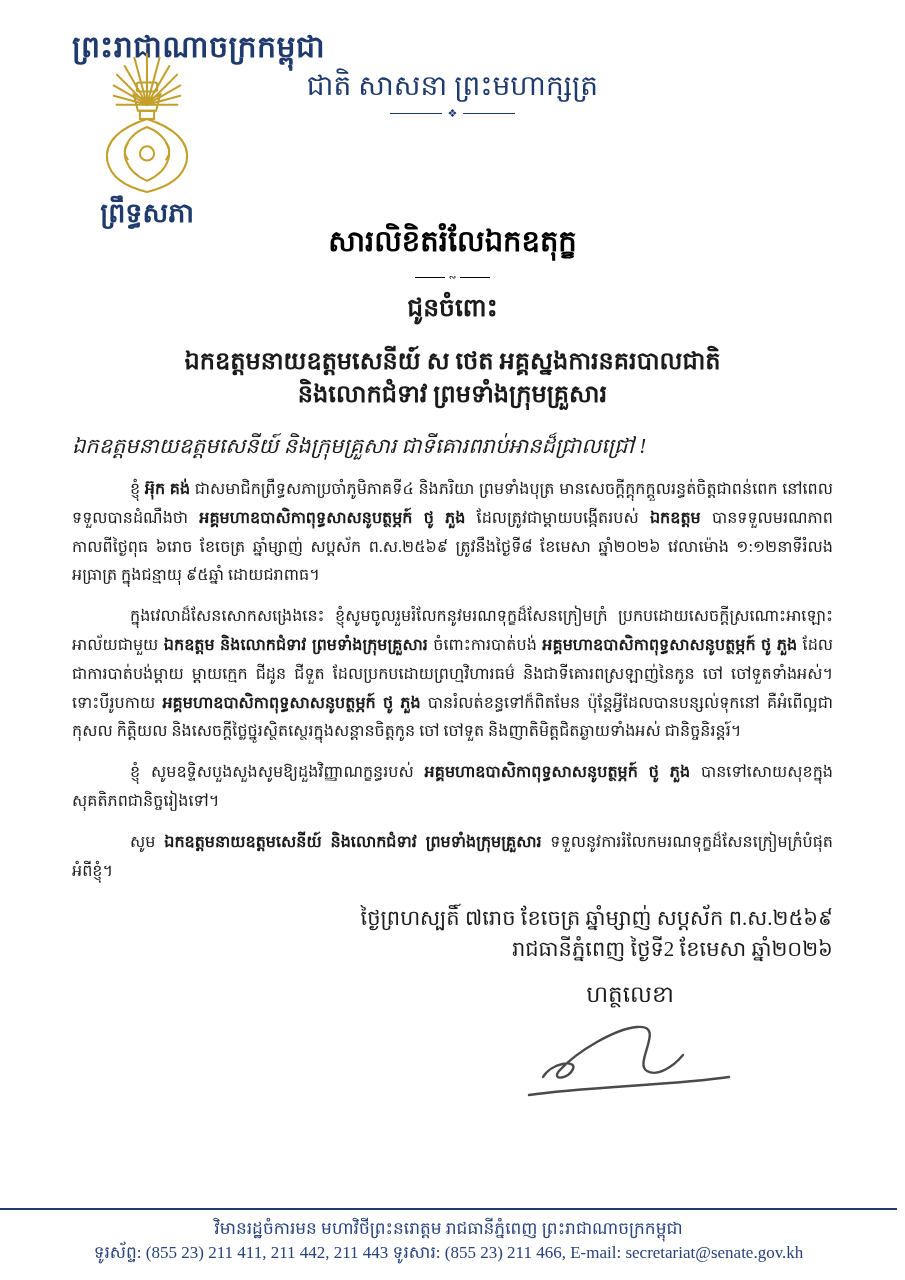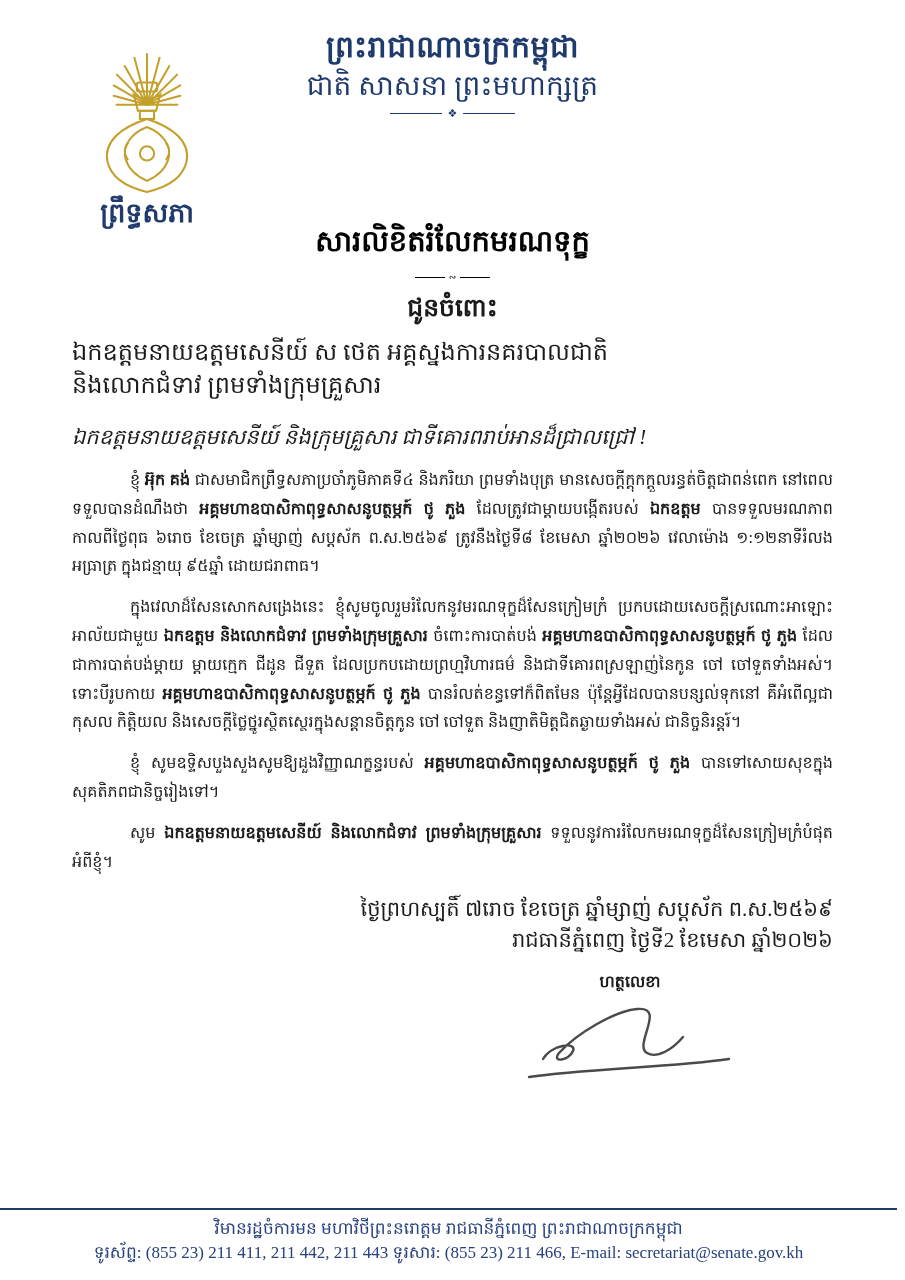--- a/index.html
+++ b/index.html
@@ -8,50 +8,50 @@
   html,body{margin:0;padding:0;background:#e8e8e8;}
   .page{
     position:relative; width:905px; height:1280px; margin:0 auto;
     background:#ffffff; overflow:hidden;
     font-family:"Liberation Serif","DejaVu Serif",serif;
     color:var(--ink);
   }
   .content{padding:28px 72px 0 72px; box-sizing:border-box;}
 
   
-  .hdr-kingdom{ text-align:center; font-weight:bold; color:var(--navy);
+  .hdr-kingdom{ font-weight:bold; color:var(--navy);
     font-size:30px; line-height:1.25; letter-spacing:.5px;}
   .hdr-motto{ text-align:center; font-weight:normal; color:var(--navy);
     font-size:28px; line-height:1.3; margin-top:2px;}
   .orn{display:flex; align-items:center; justify-content:center; gap:6px;
     color:var(--navy); margin-top:4px;}
   .orn .bar{height:1.5px; background:var(--navy); width:52px;}
   .orn .glyph{font-size:11px; line-height:1;}
   .logo-block{position:absolute; left:72px; top:52px; width:150px; text-align:center;}
   .logo-block .label{font-weight:bold; color:var(--navy); font-size:27px; margin-top:-2px;}
 
   
   .letter-title{margin-top:104px; text-align:center; font-weight:bold;
     font-size:29px; color:#000;}
   .small-orn{width:78px; margin:8px auto 0 auto; display:flex; align-items:center; justify-content:center; gap:4px; color:#000;}
   .small-orn .bar{height:1.3px; background:#000; width:30px;}
   .small-orn .glyph{font-size:9px; line-height:1;}
   .address-heading{text-align:center; font-weight:bold; font-size:25px; margin-top:10px;font-family:Liberation Serif, serif;}
-  .recipient{font-weight:normal; font-size:24px; line-height:1.4; margin-top:8px;}
+  .recipient{text-align:center; font-weight:bold; font-size:24px; line-height:1.4; margin-top:17px;}
   .salutation{font-style:italic; font-size:21px; margin-top:20px;}
 
   
   .para{font-size:16px; line-height:1.8; text-align:justify;
     text-indent:58px; margin:12px 0 0 0;}
   .para b{font-weight:bold;}
 
   
   .date-block{width:480px; margin:18px 0 16px auto; text-align:right; font-size:21px; line-height:1.45;}
   .sig-block{width:310px; margin:2px 48px 0 auto; text-align:center;}
-  .sig-label{font-weight:bold; font-size:16px; margin-top:4px;}
+  .sig-label{font-weight:normal; font-size:23px; margin-top:4px;}
   .sig-svg{display:block; margin:2px auto 0 auto;}
 
   
   .footer{position:absolute; left:0; right:8px; bottom:14px; text-align:center;}
   .footer-rule{height:2px; background:var(--navy); width:100%; margin-bottom:7px;}
   .footer-line{color:var(--footer-navy); font-size:17px; line-height:1.45;}
 </style>
 </head>
 <body>
 
@@ -91,21 +91,21 @@
   <div class="content">
 
     <div class="hdr-kingdom">ព្រះរាជាណាចក្រកម្ពុជា</div>
     <div class="hdr-motto">ជាតិ សាសនា ព្រះមហាក្សត្រ</div>
     <div class="orn">
       <span class="bar"></span>
       <span class="glyph">❖</span>
       <span class="bar"></span>
     </div>
 
-    <div class="letter-title">សារលិខិតរំលែកមរណទុក្ខ</div>
+    <div class="letter-title">សារលិខិតរំលែឯកឧតុក្ខ</div>
     <div class="small-orn">
       <span class="bar"></span>
       <span class="glyph">∾</span>
       <span class="bar"></span>
     </div>
     <div class="address-heading">ជូនចំពោះ</div>
     <div class="recipient">
       <div>ឯកឧត្តមនាយឧត្តមសេនីយ៍ ស ថេត អគ្គស្នងការនគរបាលជាតិ</div>
       <div>និងលោកជំទាវ ព្រមទាំងក្រុមគ្រួសារ</div>
     </div>

